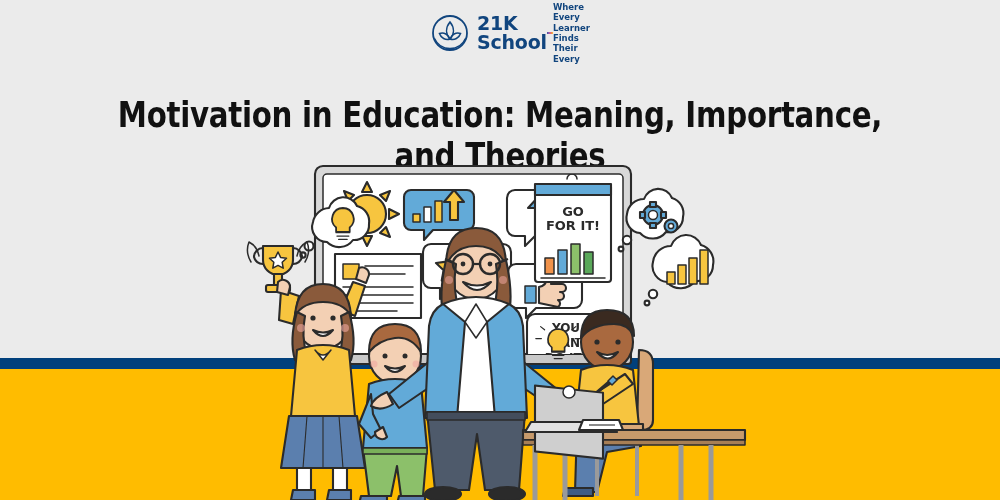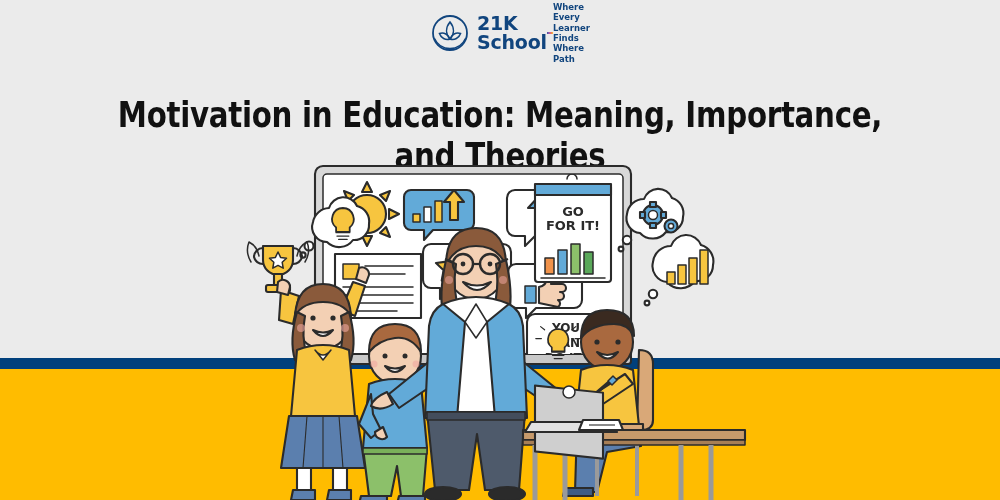--- a/index.html
+++ b/index.html
@@ -49,21 +49,21 @@
       <path d="M20 9 C15.5 14.5 15.5 21 20 26 C24.5 21 24.5 14.5 20 9 Z" fill="none" stroke="#11457e" stroke-width="1.6"></path>
       <path d="M20 26 C15.5 27.5 11 25 9.5 20.5 C14 19 18.5 21.5 20 26 Z" fill="none" stroke="#11457e" stroke-width="1.6"></path>
       <path d="M20 26 C24.5 27.5 29 25 30.5 20.5 C26 19 21.5 21.5 20 26 Z" fill="none" stroke="#11457e" stroke-width="1.6"></path>
       <path d="M4.5 25.5 A17 17 0 0 0 35.5 25.5" fill="none" stroke="#11457e" stroke-width="1.5"></path>
     </svg>
     <div class="logo-text">
       <div class="logo-name">21K School</div>
       <div class="logo-rule"></div>
       <div class="logo-tag">
         <div>Where Every Learner</div>
-        <div>Finds Where Path</div>
+        <div>Finds Their Every</div>
       </div>
     </div>
   </div>
 
   <h1 class="title">
     <div>Motivation in Education: Meaning, Importance,</div>
     <div>and Theories</div>
   </h1>
 
   <div class="illo">

